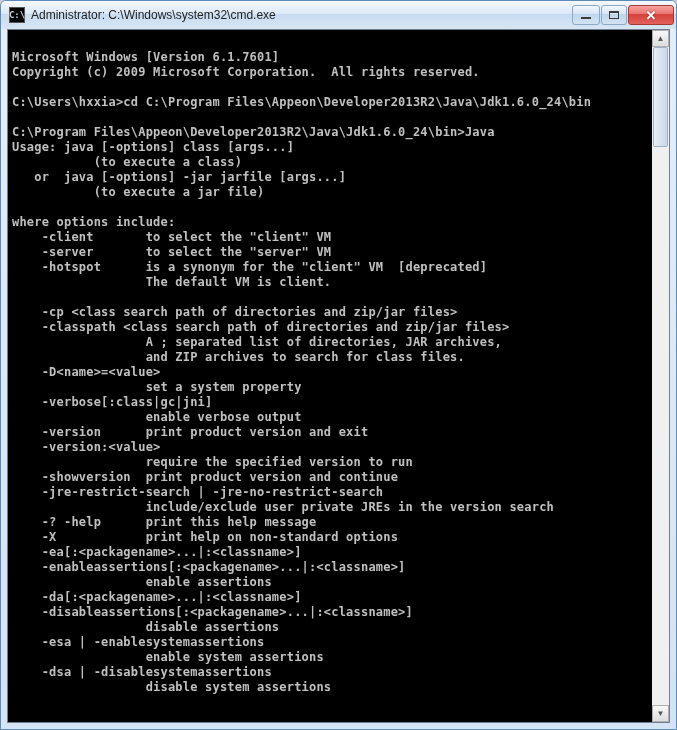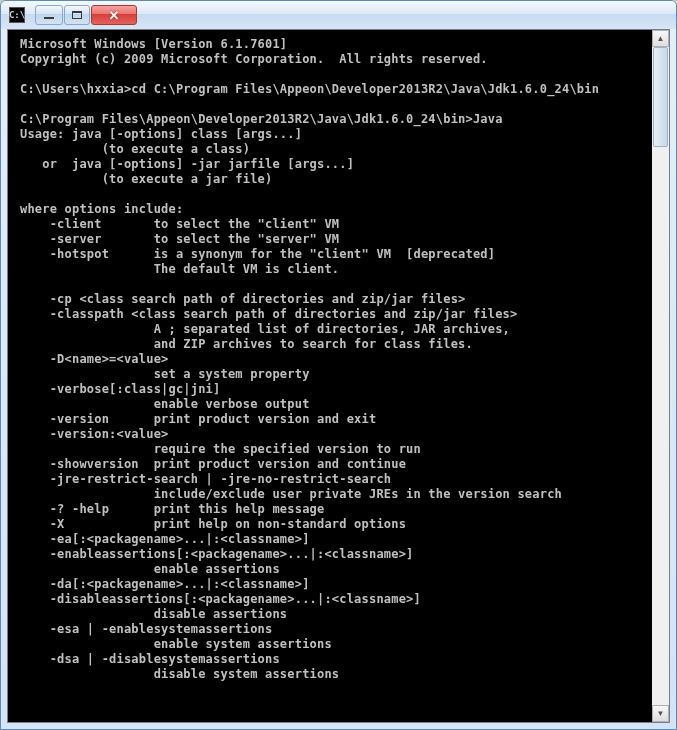--- a/index.html
+++ b/index.html
@@ -95,26 +95,25 @@
       border: 1px solid #708090;
       position: relative;
       display: flex;
     }
     .console {
       flex: 1;
       color: #c0c0c0;
       font-family: "Lucida Console", Consolas, monospace;
       font-size: 12px;
       line-height: 15px;
-      padding: 7px 4px;
+      padding: 20px 4px;
       white-space: pre;
       overflow: hidden;
       font-weight: bold;
       letter-spacing: 0.2px;
-      margin-left: 8px;
     }
     .scrollbar {
       width: 17px;
       background: #e9e9e9;
       display: flex;
       flex-direction: column;
     }
     .sb-btn {
       height: 17px;
       background: linear-gradient(to bottom, #f8f8f8, #dedede);
@@ -140,20 +139,21 @@
       border: 1px solid #9ab3cb;
       border-radius: 2px;
     }
   </style>
 </head>
 <body>
 
 <div class="window">
   <div class="titlebar">
     <div class="title-icon">C:\</div>
+    <div class="title-text">Administrator: C:\Windows\system32\cmd.exe</div>
     <div class="win-controls">
       <div class="win-btn min">
         <div class="btn-glyph-min"></div>
       </div>
       <div class="win-btn max">
         <div class="btn-glyph-max"></div>
       </div>
       <div class="win-btn close">
         <div class="btn-glyph-close">✕</div>
       </div>

